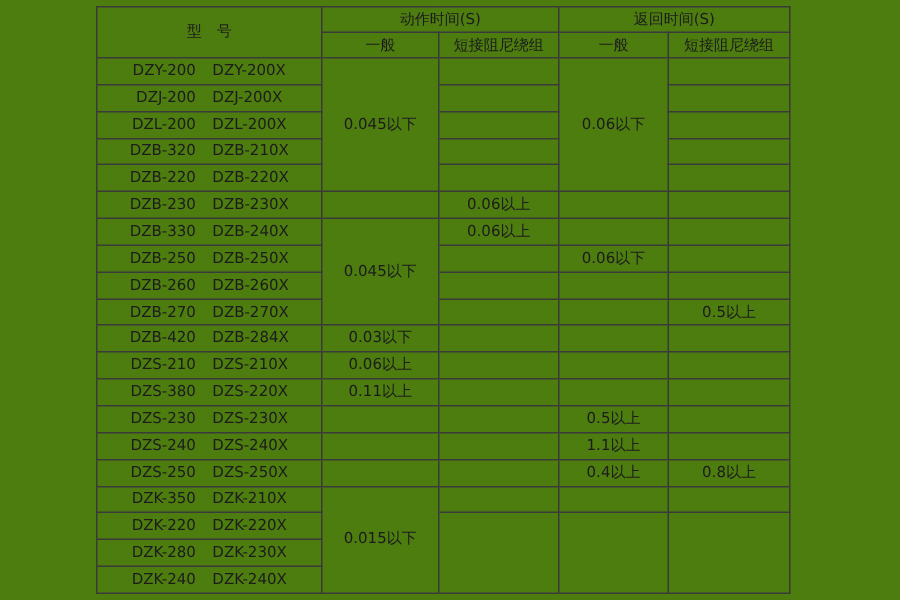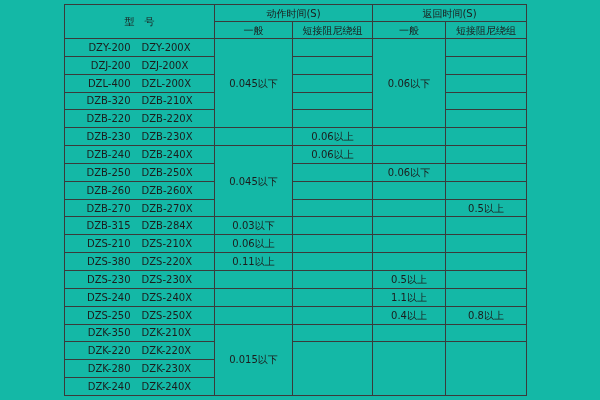--- a/index.html
+++ b/index.html
@@ -2,21 +2,21 @@
 <html><head>
 <meta charset="utf-8">
 <style>
   * { margin: 0; padding: 0; box-sizing: border-box; }
   html, body {
     width: 600px; height: 400px;
     background: #ffffff;
     font-family: "DejaVu Sans", sans-serif;
     overflow: hidden;
   }
-  .page { position: relative; width: 600px; height: 400px; background: #14b8a6; }
+  .page { position: relative; width: 600px; height: 400px; background: #4d7c0f; }
   table.spec {
     position: absolute;
     left: 64px; top: 4px;
     width: 462px; height: 392px;
     border-collapse: collapse;
     table-layout: fixed;
   }
   table.spec th, table.spec td {
     border: 1px solid #3a3a3a;
     font-size: 10px;
@@ -81,21 +81,21 @@
               <span>DZJ-200</span>
               <span>DZJ-200X</span>
             </span>
           </td>
           <td></td>
           <td></td>
         </tr>
         <tr>
           <td class="model-cell">
             <span class="model-pair">
-              <span>DZL-400</span>
+              <span>DZL-200</span>
               <span>DZL-200X</span>
             </span>
           </td>
           <td></td>
           <td></td>
         </tr>
         <tr>
           <td class="model-cell">
             <span class="model-pair">
               <span>DZB-320</span>
@@ -123,21 +123,21 @@
             </span>
           </td>
           <td></td>
           <td>0.06以上</td>
           <td></td>
           <td></td>
         </tr>
         <tr>
           <td class="model-cell">
             <span class="model-pair">
-              <span>DZB-240</span>
+              <span>DZB-330</span>
               <span>DZB-240X</span>
             </span>
           </td>
           <td rowspan="4">0.045以下</td>
           <td>0.06以上</td>
           <td></td>
           <td></td>
         </tr>
         <tr>
           <td class="model-cell">
@@ -168,21 +168,21 @@
               <span>DZB-270X</span>
             </span>
           </td>
           <td></td>
           <td></td>
           <td>0.5以上</td>
         </tr>
         <tr>
           <td class="model-cell">
             <span class="model-pair">
-              <span>DZB-315</span>
+              <span>DZB-420</span>
               <span>DZB-284X</span>
             </span>
           </td>
           <td>0.03以下</td>
           <td></td>
           <td></td>
           <td></td>
         </tr>
         <tr>
           <td class="model-cell">

